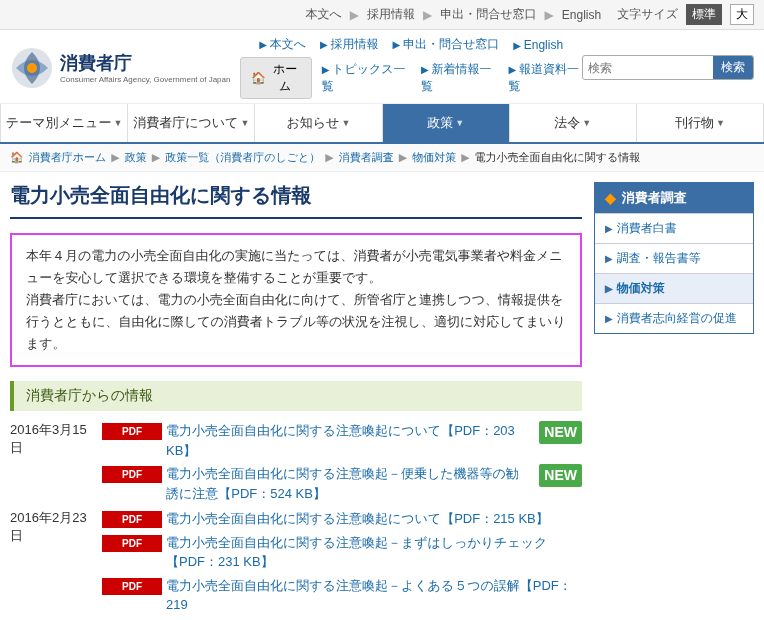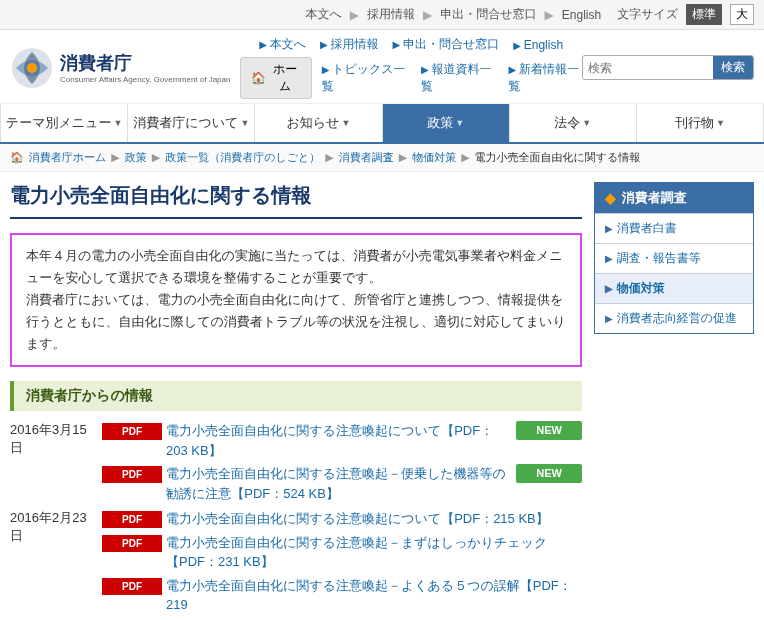--- a/index.html
+++ b/index.html
@@ -191,21 +191,21 @@
       margin-bottom: 14px;
       font-size: 13px;
       line-height: 1.7;
       color: #333;
     }
     .section-title {
       background: #e8f0d8;
       border-left: 4px solid #6a9a2a;
       padding: 6px 12px;
       font-size: 14px;
-      font-weight: bold;
+      font-weight: normal;
       color: #3a5a10;
       margin-bottom: 10px;
     }
     .news-list { font-size: 13px; }
     .news-date-row {
       display: flex;
       align-items: flex-start;
       margin-bottom: 6px;
       gap: 10px;
     }
@@ -231,23 +231,23 @@
       padding: 1px 20px;
       border-radius: 0;
       flex-shrink: 0;
       margin-top: 2px;
     }
     .news-link { color: #1a6baa; text-decoration: none; }
     .new-badge {
       display: inline-block;
       background: #4aaa4a;
       color: #fff;
-      font-size: 11px;
-      font-weight: bold;
-      padding: 1px 20px;
+      font-size: 14px;
+      font-weight: bold;
+      padding: 1px 5px;
       border-radius: 2px;
       margin-left: 4px;
       flex-shrink: 0;
     }
 
     
     .sidebar {
       width: 160px;
       flex-shrink: 0;
     }
@@ -320,22 +320,22 @@
       <a>申出・問合せ窓口</a>
       <a>English</a>
     </div>
     <div style="display:flex; align-items:center; gap:10px;">
       <button class="home-btn">
         <span>🏠</span>
         <span>ホーム</span>
       </button>
       <div class="header-bottom-links">
         <a>トピックス一覧</a>
+        <a>新着情報一覧</a>
         <a>報道資料一覧</a>
-        <a>新着情報一覧</a>
       </div>
     </div>
   </div>
 
   <div class="header-right">
     <div class="search-box">
       <input class="search-input" type="text" placeholder="検索" style="">
       <button class="search-btn">検索</button>
     </div>
   </div>

